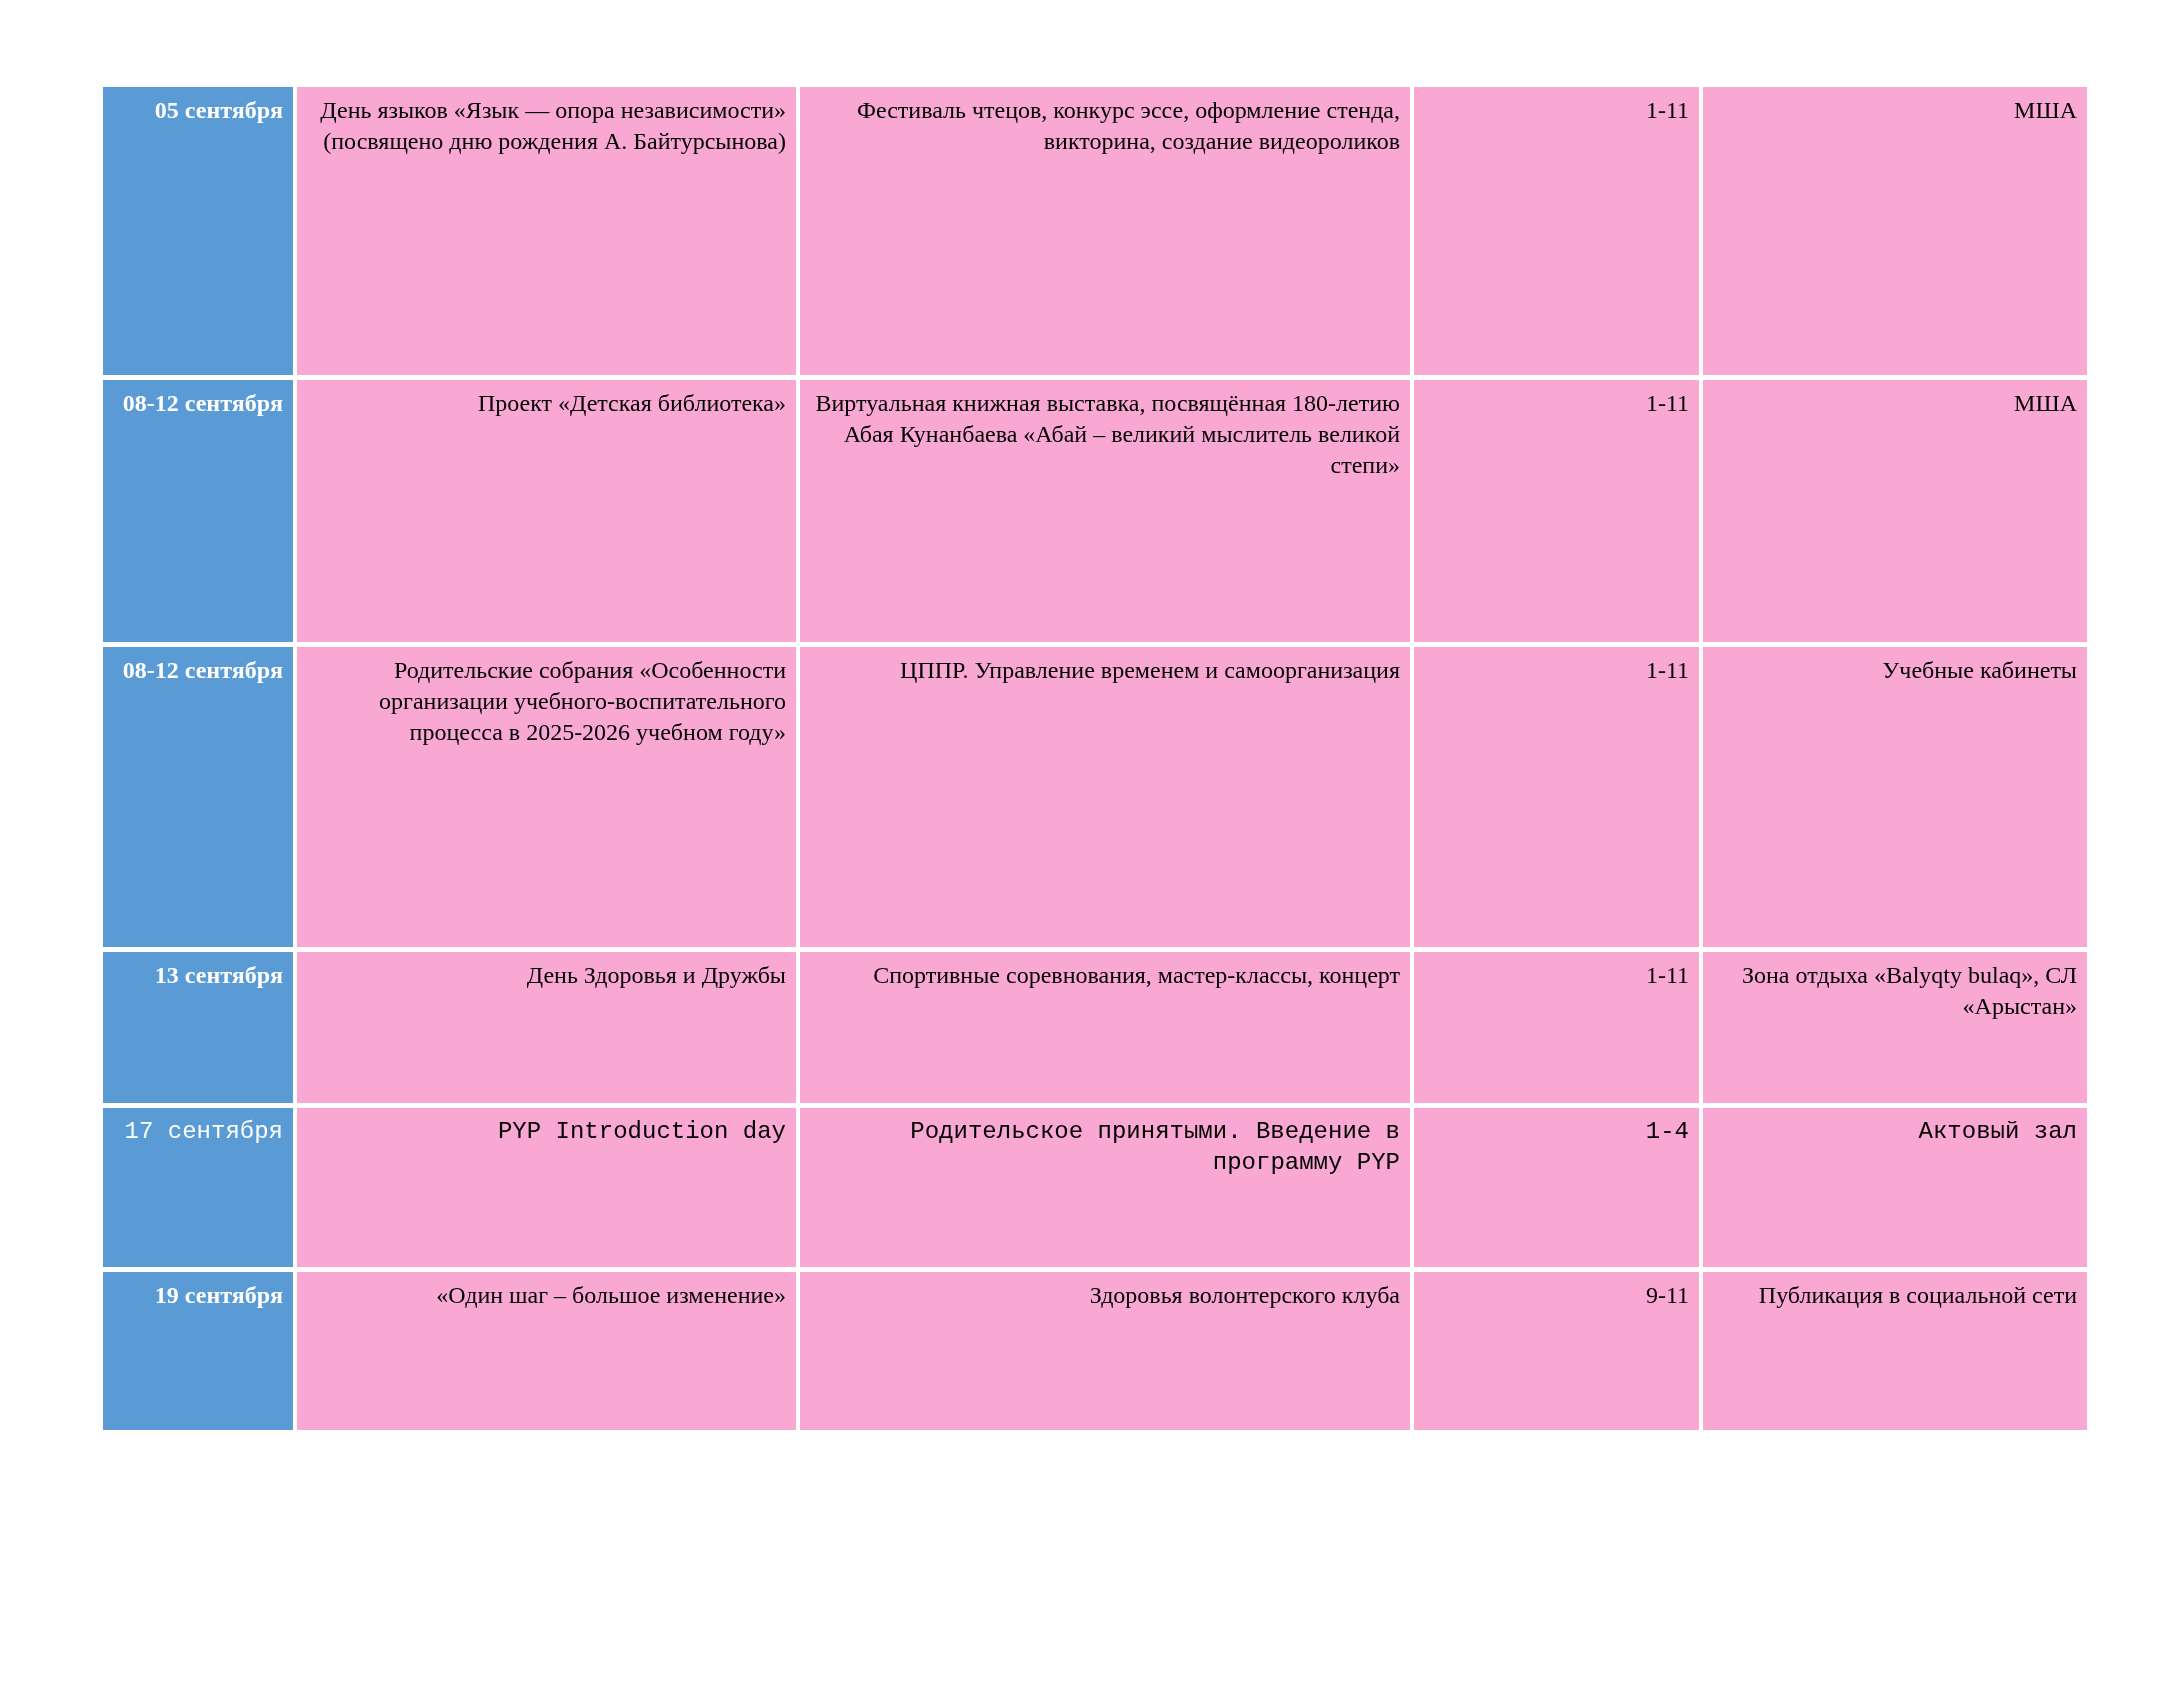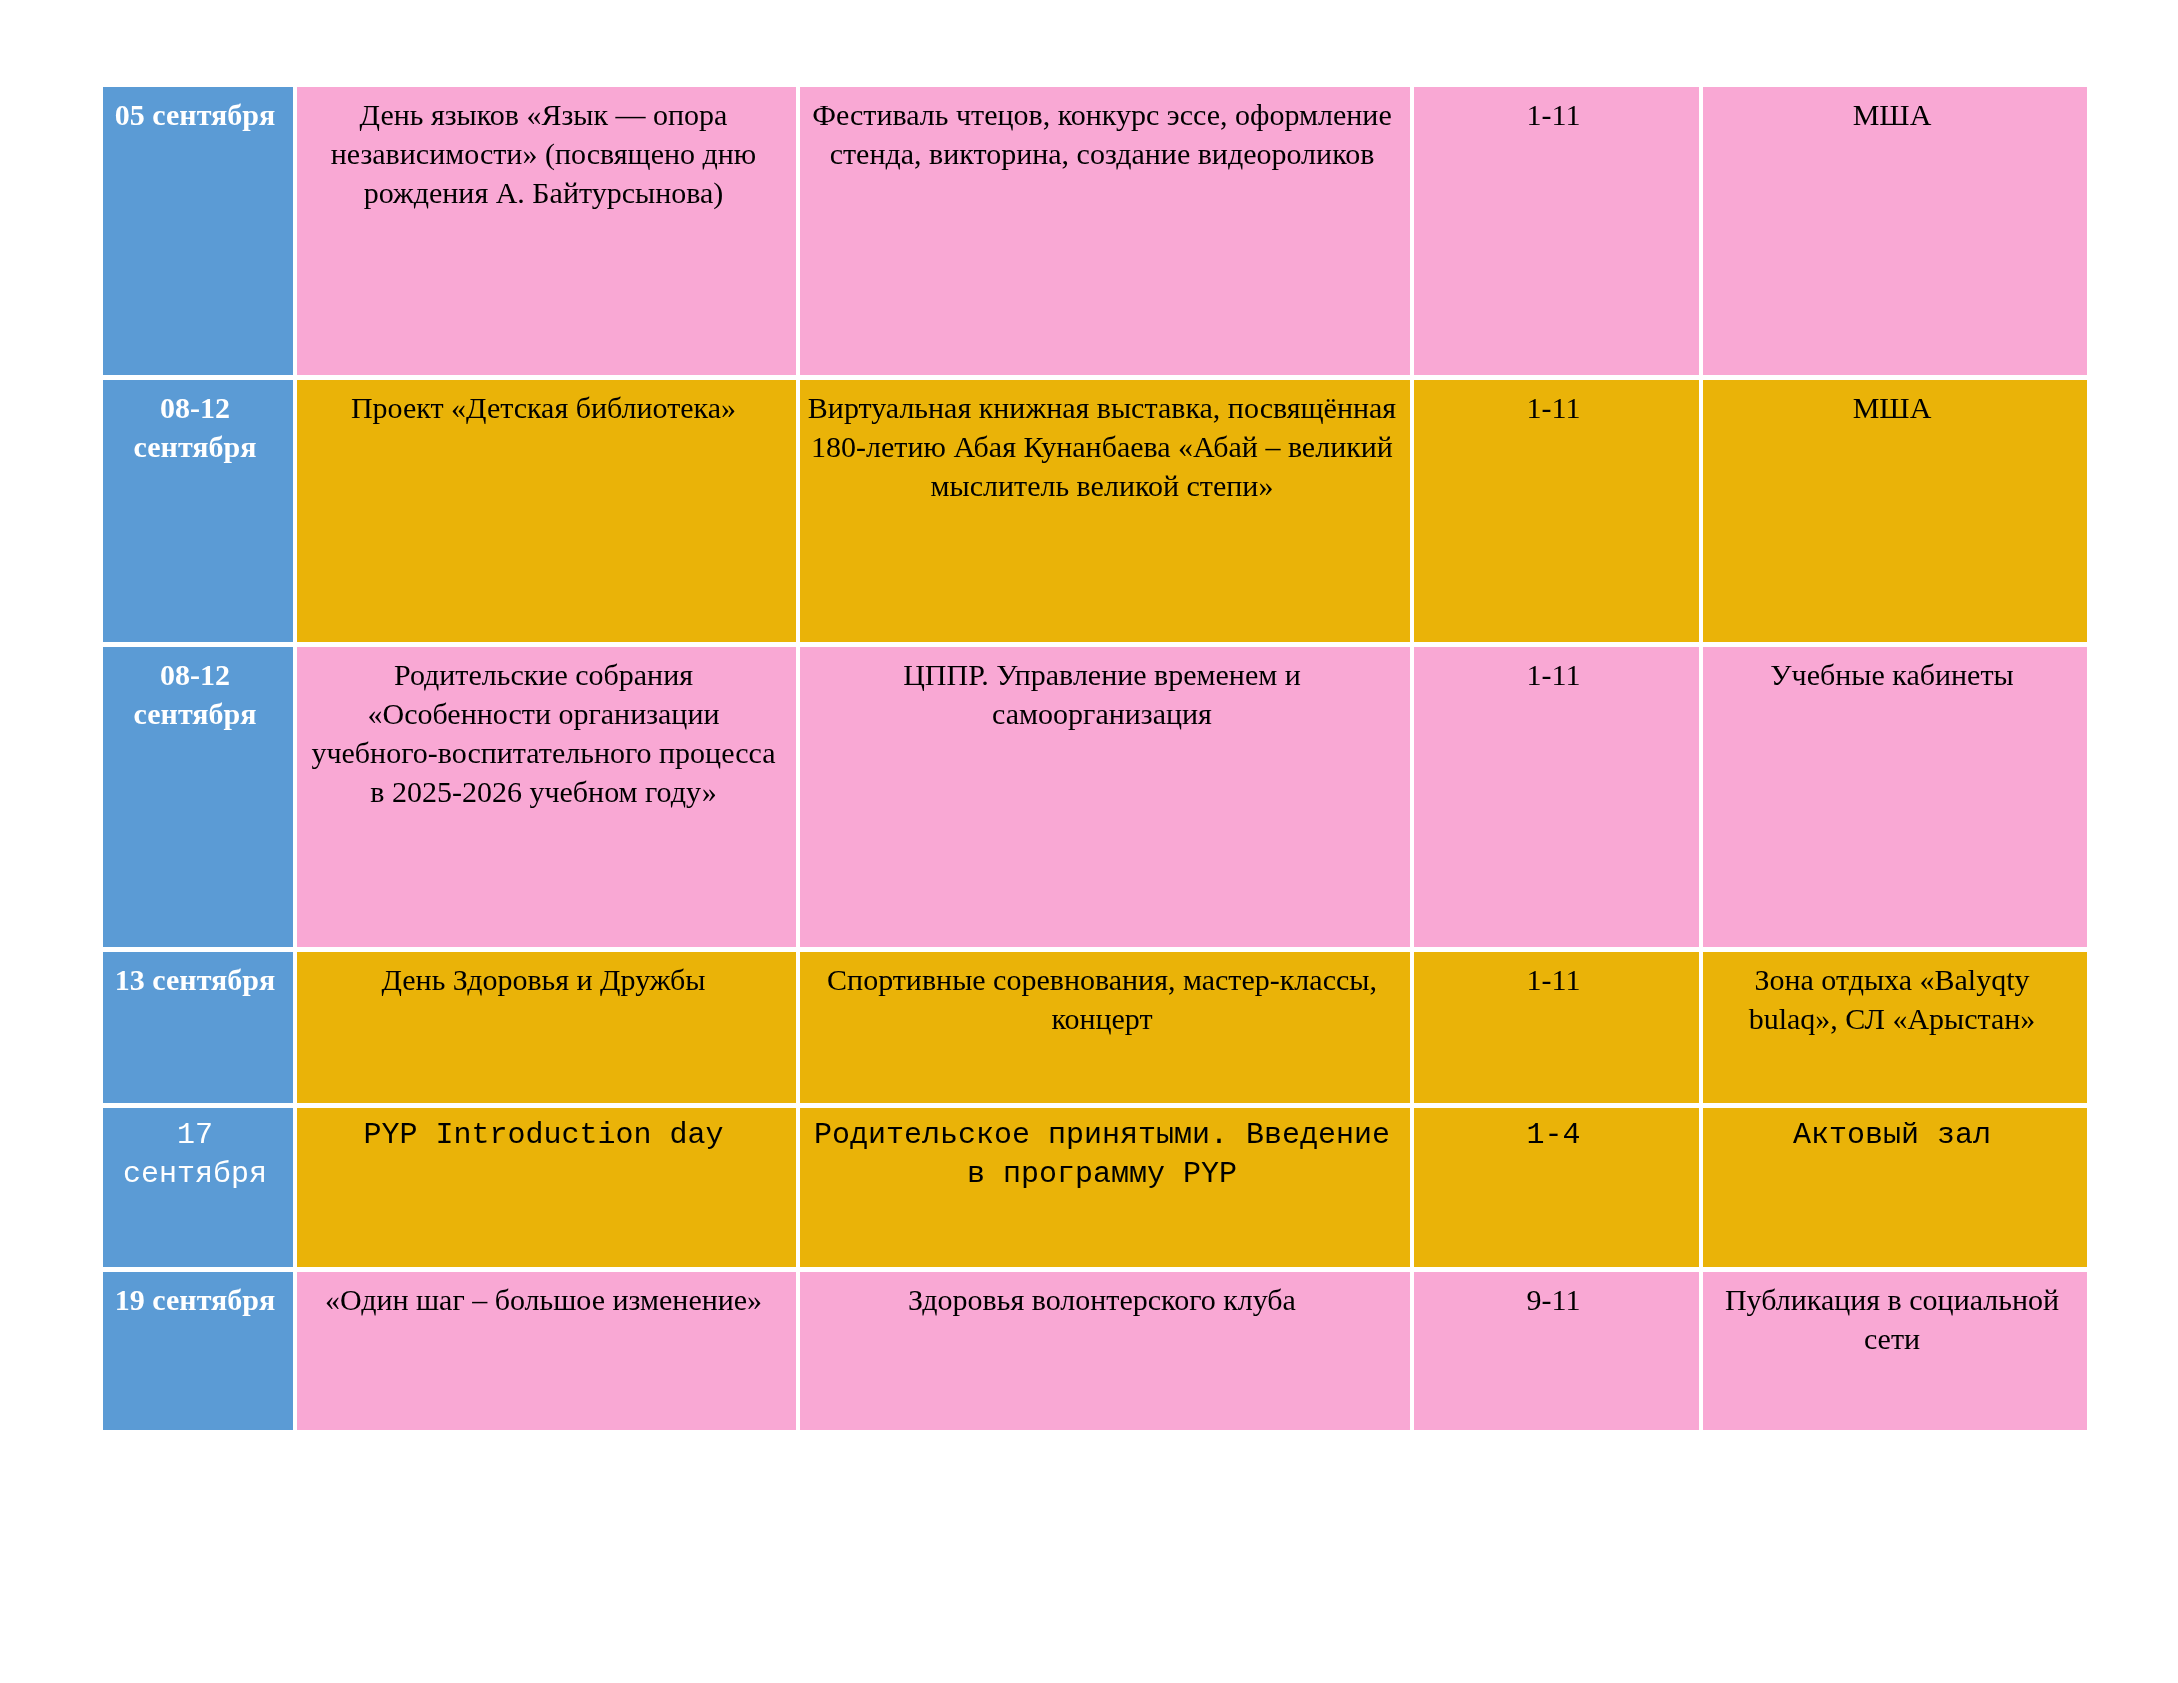--- a/index.html
+++ b/index.html
@@ -26,24 +26,24 @@
     left: 103px;
     top: 87px;
     width: 1984px;
     border-collapse: separate;
     border-spacing: 0;
     table-layout: fixed;
   }
 
   .schedule-table td {
     vertical-align: top;
-    text-align: center;
+    text-align: right;
     padding: 8px 10px 14px 4px;
     line-height: 1.30;
-    font-size: 30px;
+    font-size: 24px;
     color: #000000;
     border-right: 4px solid #ffffff;
     border-bottom: 5px solid #ffffff;
   }
 
   .schedule-table td:last-child {
     border-right: none;
     margin-top: 20px;
   }
 
@@ -54,21 +54,21 @@
   
   .cell-date {
     background: #5B9BD5;
     color: #ffffff !important;
     font-weight: bold;
     text-align: center;
   }
 
   
   .row-dark .cell-body { background: #f9a8d4; }
-  .row-light .cell-body { background: #eab308; }
+  .row-light .cell-body { background: #f9a8d4; }
 
   
   .cell-date.weight-normal {
     font-weight: normal;
   }
 
   .col-date     { width: 194px; }
   .col-event    { width: 503px; }
   .col-activity { width: 614px; }
   .col-grades   { width: 289px; }

